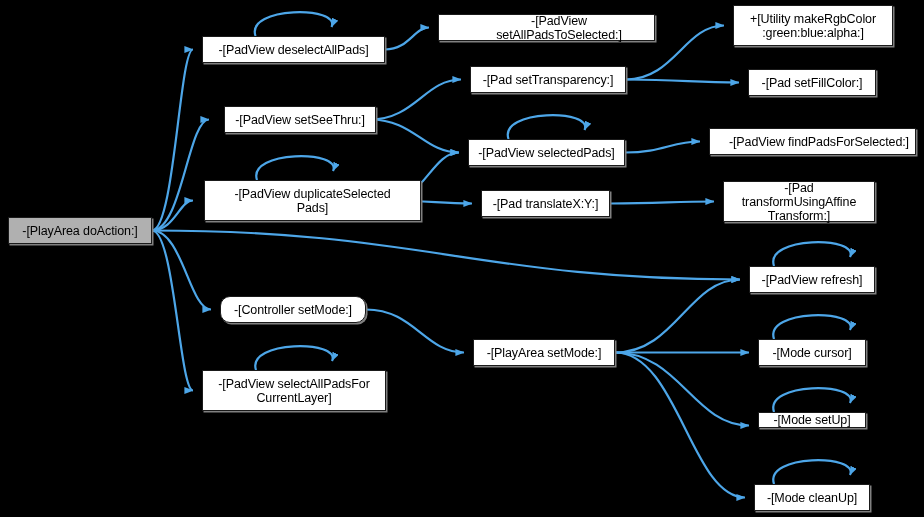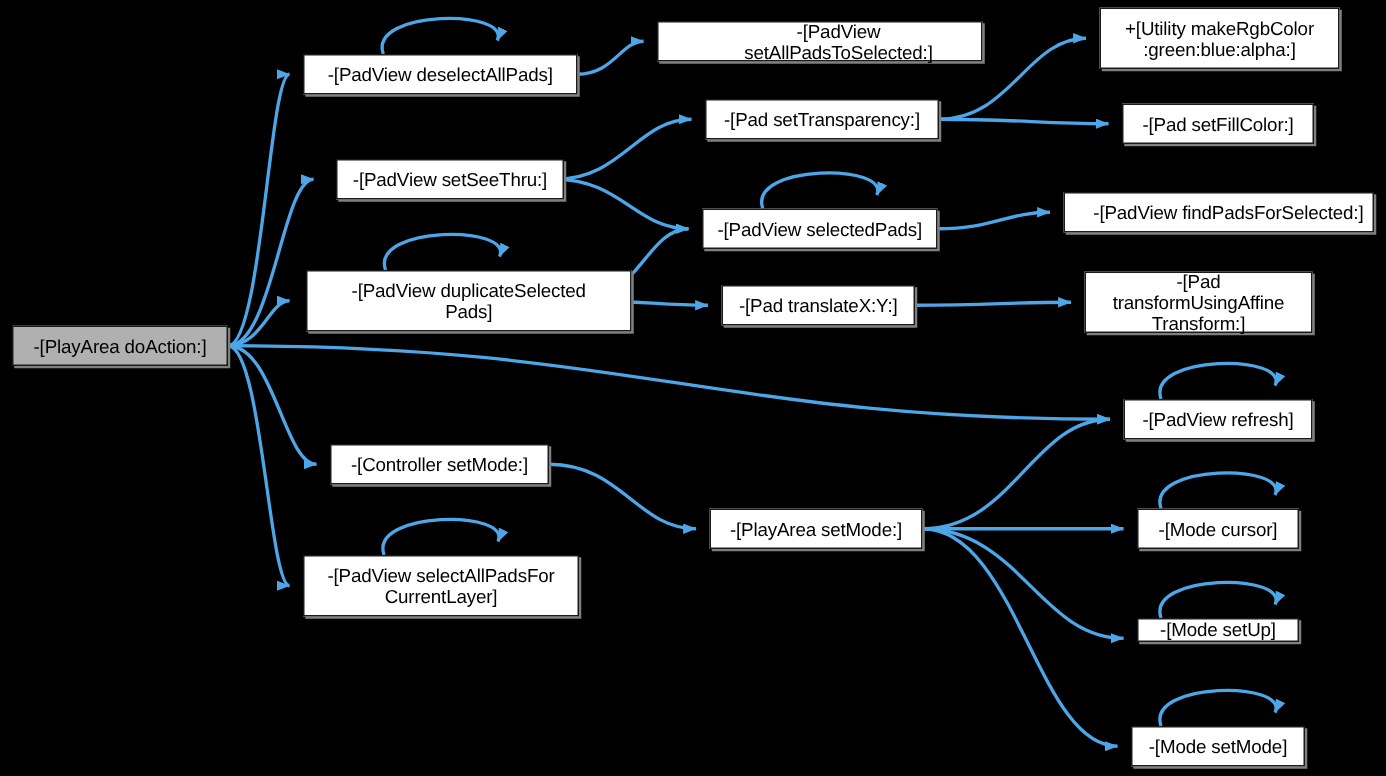--- a/index.html
+++ b/index.html
@@ -90,32 +90,32 @@
         <path d="M 774 412 C 764 382, 860 382, 850 403" fill="none" stroke="#4da6e8" stroke-width="2.2" marker-end="url(#arrowhead)"></path>
         <path d="M 774 484 C 764 454, 860 454, 850 475" fill="none" stroke="#4da6e8" stroke-width="2.2" marker-end="url(#arrowhead)"></path>
       </g>
   </svg>
   <div id="nodes-layer">
       <div class="node root" style="left: 8px; top: 217px; width: 144px; height: 27px;"><span class="node-label">-[PlayArea doAction:]</span></div>
       <div class="node" style="left: 202px; top: 36px; width: 183px; height: 27px; align-items: center;"><span class="node-label">-[PadView deselectAllPads]</span></div>
       <div class="node" style="left: 224px; top: 106px; width: 152px; height: 27px;"><span class="node-label">-[PadView setSeeThru:]</span></div>
       <div class="node" style="left: 204px; top: 180px; width: 217px; height: 41px;"><span class="node-label">-[PadView duplicateSelected
 Pads]</span></div>
-      <div class="node" style="left: 220px; top: 296px; width: 146px; height: 27px;"><span class="node-label">-[Controller setMode:]</span></div>
+      <div class="node" style="left: 220px; top: 296px; width: 146px; height: 27px; border-radius: 10px;"><span class="node-label">-[Controller setMode:]</span></div>
       <div class="node" style="left: 202px; top: 370px; width: 184px; height: 41px;"><span class="node-label">-[PadView selectAllPadsFor
 CurrentLayer]</span></div>
       <div class="node" style="left: 438px; top: 14px; width: 217px; height: 27px; padding-left: 25px;"><span class="node-label">-[PadView setAllPadsToSelected:]</span></div>
       <div class="node" style="left: 470px; top: 66px; width: 156px; height: 27px;"><span class="node-label">-[Pad setTransparency:]</span></div>
       <div class="node" style="left: 468px; top: 139px; width: 157px; height: 27px;"><span class="node-label">-[PadView selectedPads]</span></div>
       <div class="node" style="left: 481px; top: 190px; width: 129px; height: 27px;"><span class="node-label">-[Pad translateX:Y:]</span></div>
       <div class="node" style="left: 473px; top: 339px; width: 142px; height: 27px;"><span class="node-label">-[PlayArea setMode:]</span></div>
       <div class="node" style="left: 733px; top: 5px; width: 160px; height: 41px;"><span class="node-label">+[Utility makeRgbColor
 :green:blue:alpha:]</span></div>
       <div class="node" style="left: 748px; top: 69px; width: 128px; height: 27px;"><span class="node-label">-[Pad setFillColor:]</span></div>
       <div class="node" style="left: 709px; top: 128px; width: 207px; height: 27px; justify-content: flex-end;"><span class="node-label">-[PadView findPadsForSelected:]</span></div>
       <div class="node" style="left: 723px; top: 181px; width: 152px; height: 41px;"><span class="node-label">-[Pad transformUsingAffine
 Transform:]</span></div>
       <div class="node" style="left: 749px; top: 266px; width: 126px; height: 27px;"><span class="node-label">-[PadView refresh]</span></div>
       <div class="node" style="left: 758px; top: 339px; width: 108px; height: 27px;"><span class="node-label">-[Mode cursor]</span></div>
       <div class="node" style="left: 758px; top: 412px; width: 108px; height: 16px;"><span class="node-label">-[Mode setUp]</span></div>
-      <div class="node" style="left: 754px; top: 484px; width: 116px; height: 27px;"><span class="node-label">-[Mode setMode]</span></div>
+      <div class="node" style="left: 754px; top: 484px; width: 116px; height: 27px;"><span class="node-label">-[Mode cleanUp]</span></div>
     </div>
 </div>
 
 </body></html>

